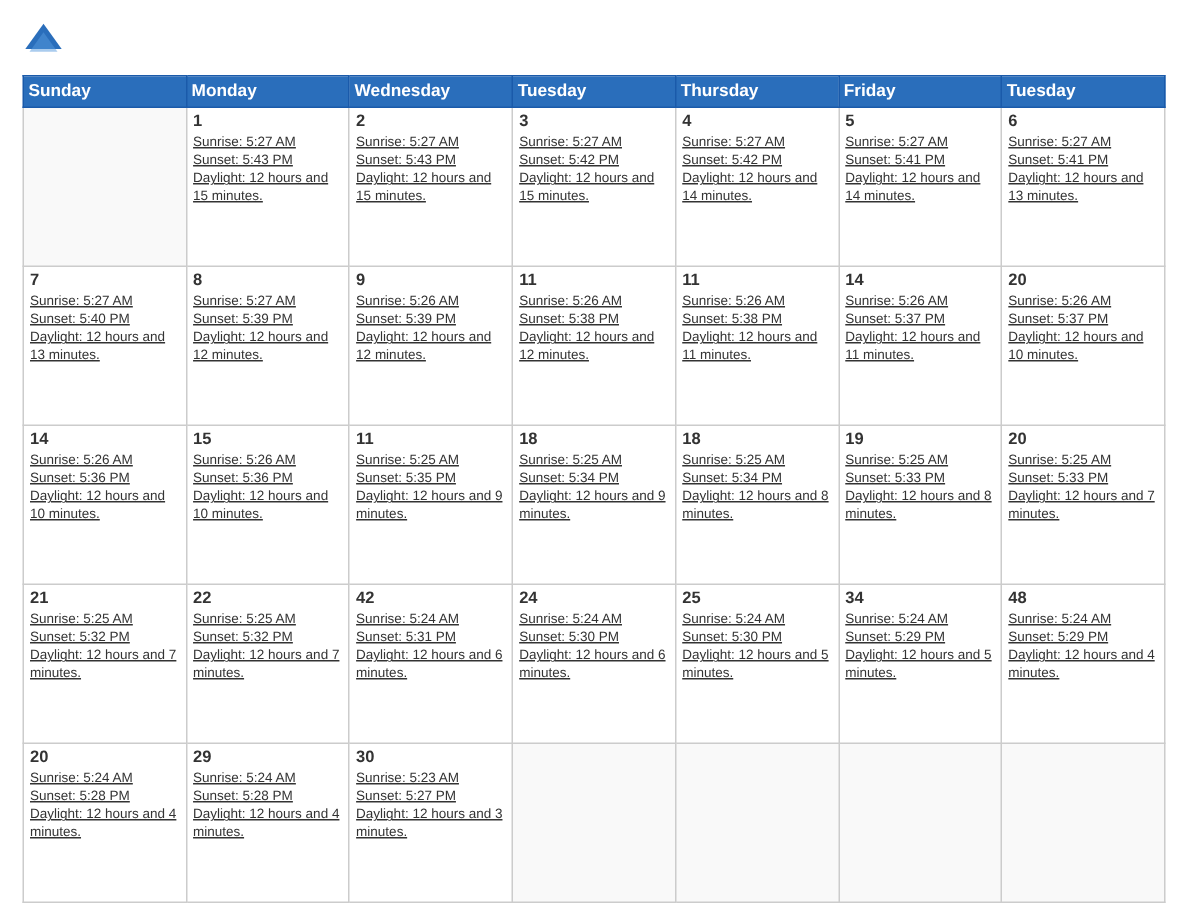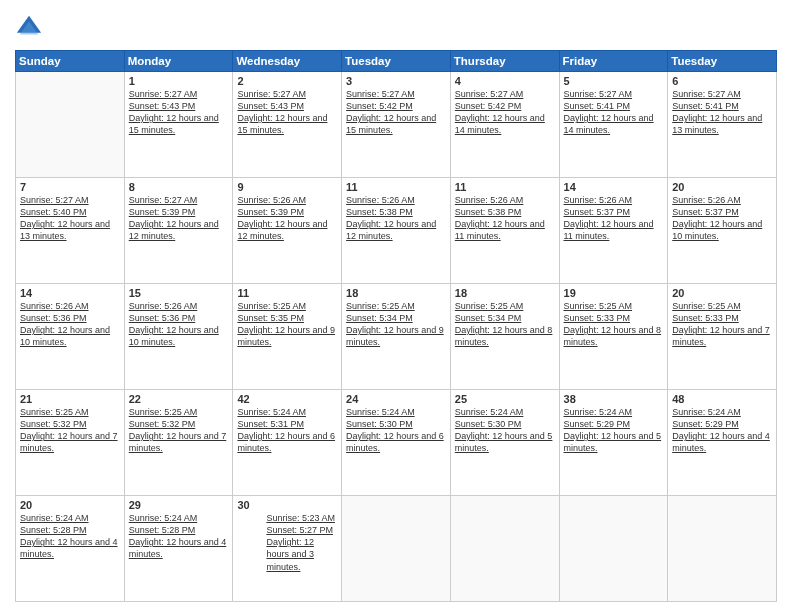--- a/index.html
+++ b/index.html
@@ -288,21 +288,21 @@
 Sunset: 5:30 PM
 Daylight: 12 hours and 6 minutes.</div>
           </td>
           <td>
             <span class="day-num">25</span>
             <div class="day-info" style="white-space: pre-line;">Sunrise: 5:24 AM
 Sunset: 5:30 PM
 Daylight: 12 hours and 5 minutes.</div>
           </td>
           <td>
-            <span class="day-num">38</span>
+            <span class="day-num">34</span>
             <div class="day-info" style="white-space: pre-line;">Sunrise: 5:24 AM
 Sunset: 5:29 PM
 Daylight: 12 hours and 5 minutes.</div>
           </td>
           <td>
             <span class="day-num">48</span>
             <div class="day-info" style="white-space: pre-line;">Sunrise: 5:24 AM
 Sunset: 5:29 PM
 Daylight: 12 hours and 4 minutes.</div>
           </td>
@@ -315,21 +315,21 @@
 Daylight: 12 hours and 4 minutes.</div>
           </td>
           <td>
             <span class="day-num">29</span>
             <div class="day-info" style="white-space: pre-line;">Sunrise: 5:24 AM
 Sunset: 5:28 PM
 Daylight: 12 hours and 4 minutes.</div>
           </td>
           <td>
             <span class="day-num">30</span>
-            <div class="day-info" style="white-space: pre-line; margin-left: 29px;">Sunrise: 5:23 AM
+            <div class="day-info" style="white-space: pre-line;">Sunrise: 5:23 AM
 Sunset: 5:27 PM
 Daylight: 12 hours and 3 minutes.</div>
           </td>
           <td class="empty-cell"></td>
           <td class="empty-cell"></td>
           <td class="empty-cell"></td>
           <td class="empty-cell"></td>
         </tr>
       </tbody>
   </table>

